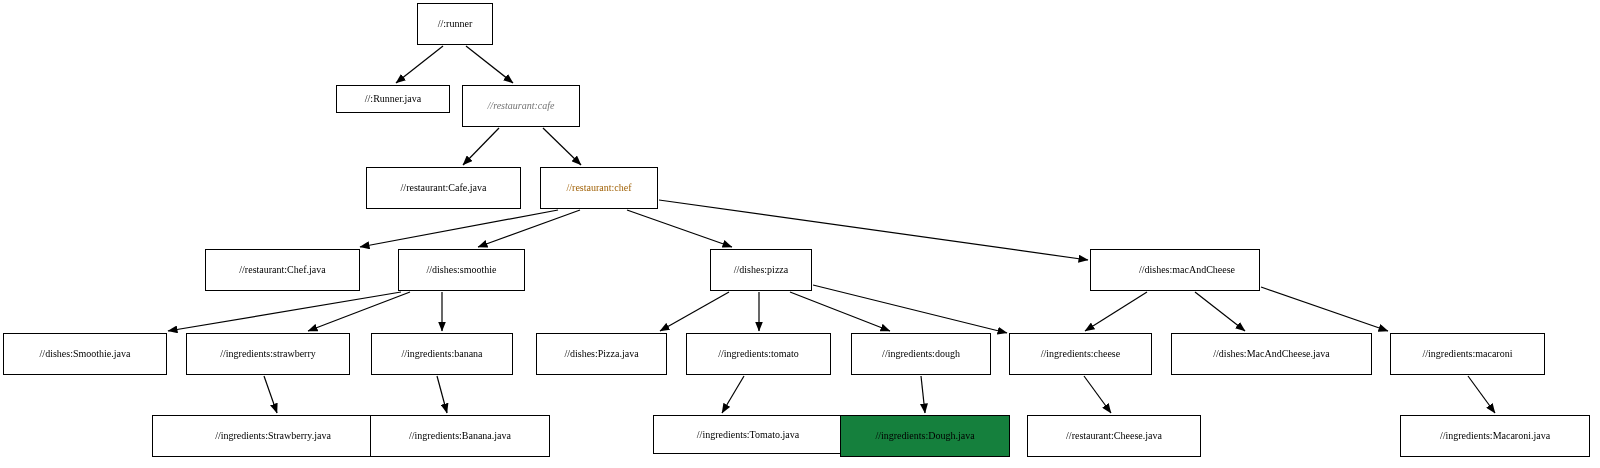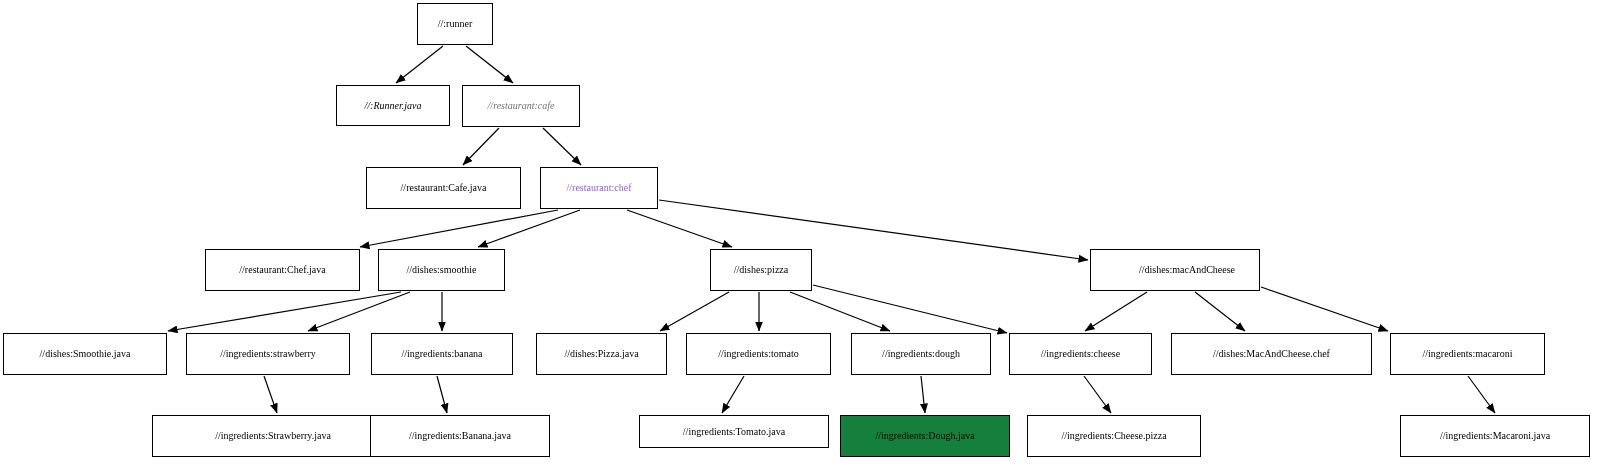--- a/index.html
+++ b/index.html
@@ -79,36 +79,36 @@
       <line x1="437" y1="376" x2="447" y2="413" stroke="#000000" stroke-width="1.2" marker-end="url(#arrowhead)"></line>
       <line x1="744" y1="376" x2="722" y2="413" stroke="#000000" stroke-width="1.2" marker-end="url(#arrowhead)"></line>
       <line x1="921" y1="376" x2="925" y2="413" stroke="#000000" stroke-width="1.2" marker-end="url(#arrowhead)"></line>
       <line x1="1084" y1="376" x2="1111" y2="413" stroke="#000000" stroke-width="1.2" marker-end="url(#arrowhead)"></line>
       <line x1="1468" y1="376" x2="1495" y2="413" stroke="#000000" stroke-width="1.2" marker-end="url(#arrowhead)"></line>
     </svg>
   <div id="node-layer">
       <div class="graph-node" style="left: 417px; top: 3px; width: 76px; height: 42px; border-color: rgb(0, 0, 0); background: rgb(255, 255, 255);">
         <span class="node-label" style="color: rgb(0, 0, 0);">//:runner</span>
       </div>
-      <div class="graph-node" style="left: 336px; top: 85px; width: 114px; height: 41px; border-color: rgb(0, 0, 0); background: rgb(255, 255, 255); font-style: italic;">
+      <div class="graph-node" style="left: 336px; top: 85px; width: 114px; height: 28px; border-color: rgb(0, 0, 0); background: rgb(255, 255, 255);">
         <span class="node-label" style="color: rgb(0, 0, 0);">//:Runner.java</span>
       </div>
       <div class="graph-node" style="left: 462px; top: 85px; width: 118px; height: 42px; border-color: rgb(0, 0, 0); background: rgb(255, 255, 255);">
         <span class="node-label" style="color: #737373; font-style: italic;">//restaurant:cafe</span>
       </div>
       <div class="graph-node" style="left: 366px; top: 167px; width: 155px; height: 42px; border-color: rgb(0, 0, 0); background: rgb(255, 255, 255);">
         <span class="node-label" style="color: rgb(0, 0, 0);">//restaurant:Cafe.java</span>
       </div>
       <div class="graph-node" style="left: 540px; top: 167px; width: 118px; height: 42px; border-color: rgb(0, 0, 0); background: rgb(255, 255, 255);">
-        <span class="node-label" style="color: #8b5cf6;">//restaurant:chef</span>
+        <span class="node-label" style="color: #a16207;">//restaurant:chef</span>
       </div>
       <div class="graph-node" style="left: 205px; top: 249px; width: 155px; height: 42px; border-color: rgb(0, 0, 0); background: rgb(255, 255, 255);">
         <span class="node-label" style="color: rgb(0, 0, 0);">//restaurant:Chef.java</span>
       </div>
-      <div class="graph-node" style="left: 378px; top: 249px; width: 127px; height: 42px; border-color: rgb(0, 0, 0); background: rgb(255, 255, 255);">
+      <div class="graph-node" style="left: 398px; top: 249px; width: 127px; height: 42px; border-color: rgb(0, 0, 0); background: rgb(255, 255, 255);">
         <span class="node-label" style="color: rgb(0, 0, 0);">//dishes:smoothie</span>
       </div>
       <div class="graph-node" style="left: 710px; top: 249px; width: 102px; height: 42px; border-color: rgb(0, 0, 0); background: rgb(255, 255, 255);">
         <span class="node-label" style="color: rgb(0, 0, 0);">//dishes:pizza</span>
       </div>
       <div class="graph-node" style="left: 1090px; top: 249px; width: 170px; height: 42px; border-color: rgb(0, 0, 0); background: rgb(255, 255, 255);">
         <span class="node-label" style="color: rgb(0, 0, 0); margin-left: 24px;">//dishes:macAndCheese</span>
       </div>
       <div class="graph-node" style="left: 3px; top: 333px; width: 164px; height: 42px; border-color: rgb(0, 0, 0); background: rgb(255, 255, 255);">
         <span class="node-label" style="color: rgb(0, 0, 0);">//dishes:Smoothie.java</span>
@@ -125,37 +125,37 @@
       <div class="graph-node" style="left: 686px; top: 333px; width: 145px; height: 42px; border-color: rgb(0, 0, 0); background: rgb(255, 255, 255);">
         <span class="node-label" style="color: rgb(0, 0, 0);">//ingredients:tomato</span>
       </div>
       <div class="graph-node" style="left: 1009px; top: 333px; width: 143px; height: 42px; border-color: rgb(0, 0, 0); background: rgb(255, 255, 255);">
         <span class="node-label" style="color: rgb(0, 0, 0);">//ingredients:cheese</span>
       </div>
       <div class="graph-node" style="left: 851px; top: 333px; width: 140px; height: 42px; border-color: rgb(0, 0, 0); background: rgb(255, 255, 255);">
         <span class="node-label" style="color: rgb(0, 0, 0);">//ingredients:dough</span>
       </div>
       <div class="graph-node" style="left: 1171px; top: 333px; width: 201px; height: 42px; border-color: rgb(0, 0, 0); background: rgb(255, 255, 255);">
-        <span class="node-label" style="color: rgb(0, 0, 0);">//dishes:MacAndCheese.chef</span>
+        <span class="node-label" style="color: rgb(0, 0, 0);">//dishes:MacAndCheese.java</span>
       </div>
       <div class="graph-node" style="left: 1390px; top: 333px; width: 155px; height: 42px; border-color: rgb(0, 0, 0); background: rgb(255, 255, 255);">
         <span class="node-label" style="color: rgb(0, 0, 0);">//ingredients:macaroni</span>
       </div>
       <div class="graph-node" style="left: 152px; top: 415px; width: 242px; height: 42px; border-color: rgb(0, 0, 0); background: rgb(255, 255, 255);">
         <span class="node-label" style="color: rgb(0, 0, 0);">//ingredients:Strawberry.java</span>
       </div>
       <div class="graph-node" style="left: 370px; top: 415px; width: 180px; height: 42px; border-color: rgb(0, 0, 0); background: rgb(255, 255, 255);">
         <span class="node-label" style="color: rgb(0, 0, 0);">//ingredients:Banana.java</span>
       </div>
-      <div class="graph-node" style="left: 639px; top: 415px; width: 190px; height: 33px; border-color: rgb(0, 0, 0); background: rgb(255, 255, 255);">
+      <div class="graph-node" style="left: 653px; top: 415px; width: 190px; height: 39px; border-color: rgb(0, 0, 0); background: rgb(255, 255, 255);">
         <span class="node-label" style="color: rgb(0, 0, 0);">//ingredients:Tomato.java</span>
       </div>
       <div class="graph-node" style="left: 840px; top: 415px; width: 170px; height: 42px; border-color: rgb(0, 0, 0); background: #15803d;">
         <span class="node-label" style="color: rgb(0, 0, 0);">//ingredients:Dough.java</span>
       </div>
       <div class="graph-node" style="left: 1027px; top: 415px; width: 174px; height: 42px; border-color: rgb(0, 0, 0); background: rgb(255, 255, 255);">
-        <span class="node-label" style="color: rgb(0, 0, 0);">//ingredients:Cheese.pizza</span>
+        <span class="node-label" style="color: rgb(0, 0, 0);">//restaurant:Cheese.java</span>
       </div>
       <div class="graph-node" style="left: 1400px; top: 415px; width: 190px; height: 42px; border-color: rgb(0, 0, 0); background: rgb(255, 255, 255);">
         <span class="node-label" style="color: rgb(0, 0, 0);">//ingredients:Macaroni.java</span>
       </div>
     </div>
 </div>
 
 </body></html>

